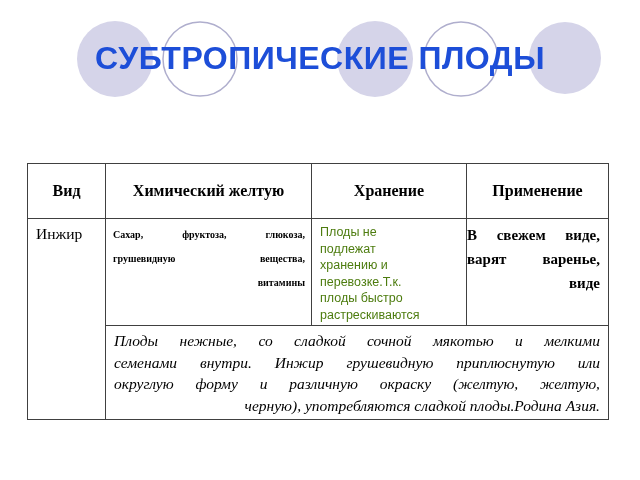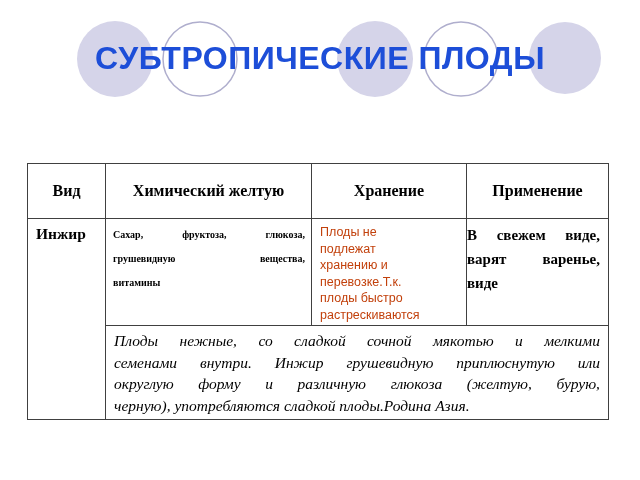--- a/index.html
+++ b/index.html
@@ -27,36 +27,36 @@
   .tbl th, .tbl td { border:1px solid #404040; padding:0; vertical-align:top; background:#ffffff; }
 
   .tbl th {
     height:50px; vertical-align:middle; text-align:center;
     font-weight:700; font-size:16px; padding:2px 2px;
   }
 
   tr.row-fig { height:107px; }
   tr.row-desc { height:94px; }
 
-  td.cell-kind { font-size:15.5px; font-weight:700; padding:6px 4px 0 8px; }
+  td.cell-kind { font-size:15.5px; font-weight:400; padding:6px 4px 0 8px; }
 
   td.cell-comp { font-weight:700; font-size:10px; line-height:24px; padding:4px 6px 0 7px; }
 
   td.cell-storage {
     font-family:"Liberation Sans", sans-serif;
-    font-size:12.5px; line-height:16.5px; color:#c2410c; font-weight:400;
+    font-size:12.5px; line-height:16.5px; color:#4d7c0f; font-weight:400;
     padding:5px 26px 0 8px; white-space:pre-line;
   }
 
   td.cell-appl { font-weight:700; font-size:15px; line-height:24px; padding:4px 8px 0 0; }
 
   td.cell-desc { font-weight:400; font-size:15.5px; line-height:21.5px; padding:4px 8px 0 8px;font-style:italic; }
 
   .jline { text-align:justify; text-align-last:justify; }
-  .lline { text-align:left; }
+  .lline { text-align:right; }
 </style>
 </head>
 <body>
 
 <div class="slide">
 
   <svg class="decor" width="640" height="120" viewBox="0 0 640 120">
     <circle cx="115" cy="59" r="38" fill="#D5D4E9"></circle>
     <circle cx="200" cy="59" r="37" fill="#ffffff" stroke-width="1.5" stroke="#AFAECD"></circle>
     <circle cx="375" cy="59" r="38" fill="#D5D4E9"></circle>
@@ -96,20 +96,20 @@
         <td class="cell-appl">
           <div class="jline">В свежем виде,</div>
           <div class="jline">варят варенье,</div>
           <div class="lline">виде</div>
         </td>
       </tr>
       <tr class="row-desc">
         <td class="cell-desc" colspan="3">
           <div class="jline">Плоды нежные, со сладкой сочной мякотью и мелкими</div>
           <div class="jline">семенами внутри. Инжир грушевидную приплюснутую или</div>
-          <div class="jline">округлую форму и различную глюкоза (желтую, бурую,</div>
+          <div class="jline">округлую форму и различную окраску (желтую, желтую,</div>
           <div class="lline">черную),  употребляются сладкой плоды.Родина Азия.</div>
         </td>
       </tr>
     </tbody>
   </table>
 
 </div>
 
 </body></html>

